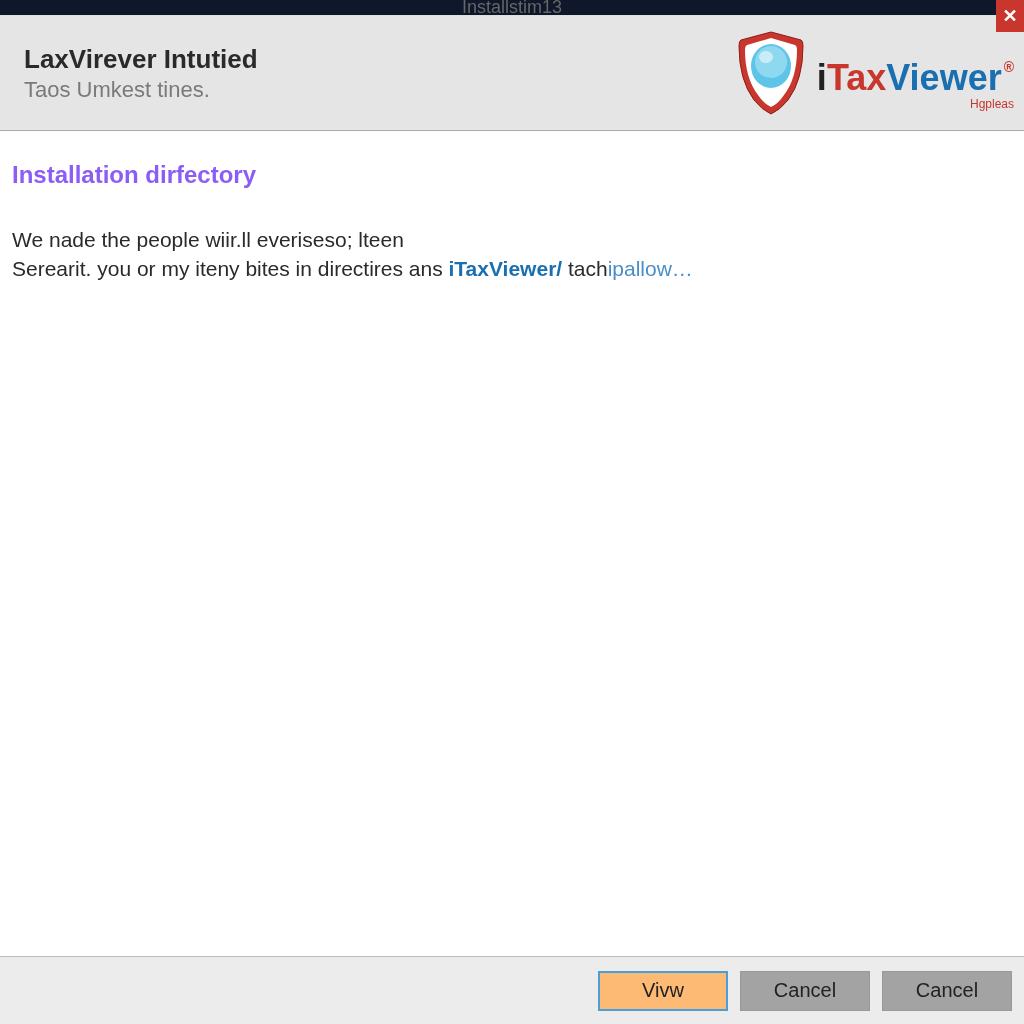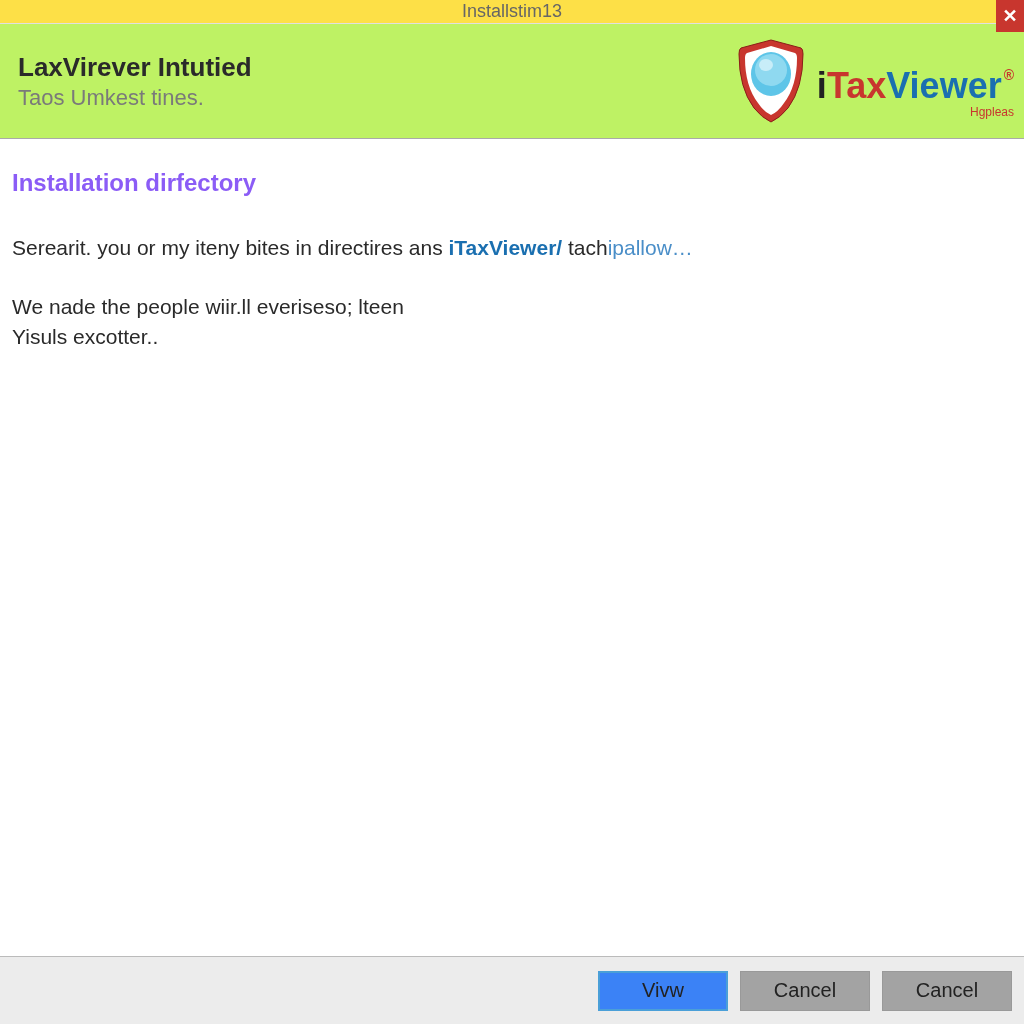--- a/index.html
+++ b/index.html
@@ -9,22 +9,22 @@
     }
     body {
       font-family: 'Segoe UI', Tahoma, Geneva, sans-serif;
       background: #ffffff;
       width: 1024px;
       height: 1024px;
       overflow: hidden;
       position: relative;
     }
     .titlebar {
-      height: 24px;
-      background: #fde047;
+      height: 16px;
+      background: #0f172a;
       display: flex;
       align-items: center;
       justify-content: center;
       position: relative;
       border-bottom: 1px solid #e0e0e0;
     }
     .titlebar-text {
       color: #666;
       font-size: 18px;
     }
@@ -40,23 +40,23 @@
       align-items: center;
       justify-content: center;
       font-size: 18px;
       font-weight: bold;
       cursor: pointer;
     }
     .header {
       display: flex;
       justify-content: space-between;
       align-items: center;
-      padding: 14px 10px 14px 18px;
+      padding: 14px 10px 14px 24px;
       border-bottom: 1px solid #aaa;
-      background: #bef264;
+      background: #e5e5e5;
     }
     .header-left {
       display: flex;
       flex-direction: column;
     }
     .header-title {
       font-size: 26px;
       font-weight: bold;
       color: #2a2a2a;
     }
@@ -153,21 +153,21 @@
       border: 1px solid #999;
       font-size: 20px;
       color: #222;
       cursor: pointer;
       display: flex;
       align-items: center;
       justify-content: center;
     }
     .btn-primary {
       border: 2px solid #4a9fd8;
-      background: #3b82f6;
+      background: #fdba74;
     }
   </style>
 </head>
 <body>
 
 <div class="titlebar">
   <span class="titlebar-text">Installstim13</span>
   <div class="close-btn">
     <span>✕</span>
   </div>
@@ -193,25 +193,24 @@
         <span class="logo-i">i</span><span class="logo-tax">Tax</span><span class="logo-viewer">Viewer</span><span class="logo-r">®</span>
       </div>
       <div class="logo-sub">Hgpleas</div>
     </div>
   </div>
 </div>
 
 <div class="content">
   <div class="section-title">Installation dirfectory</div>
 
+  <div class="body-text body-line1">We nade the people wiir.ll everiseso; lteen</div>
   <div class="body-text body-line2">
     <span>Serearit. you or my iteny bites in directires ans </span><span class="link-text">iTaxViewer/</span><span> tach</span><span class="link-text2">ipallow…</span>
   </div>
-  <div class="body-text body-line1">We nade the people wiir.ll everiseso; lteen</div>
-  <div class="body-text body-line3">Yisuls excotter..</div>
 </div>
 
 <div class="footer">
   <div class="btn btn-primary">
     <span>Vivw</span>
   </div>
   <div class="btn">
     <span>Cancel</span>
   </div>
   <div class="btn">

